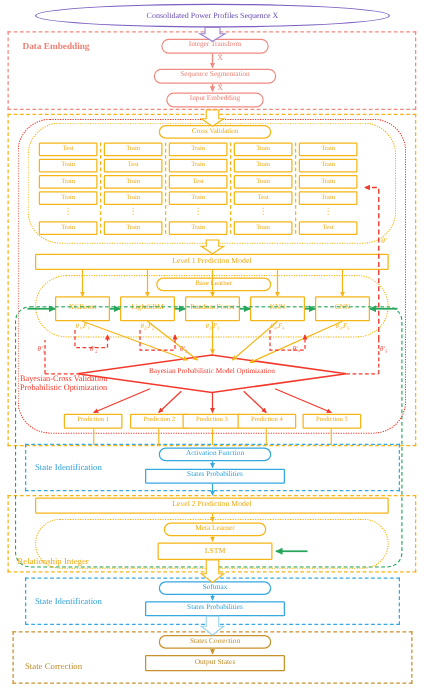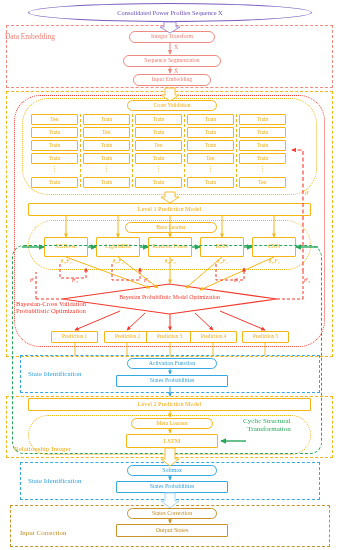--- a/index.html
+++ b/index.html
@@ -51,21 +51,21 @@
 </head>
 <body>
 
 <div id="root">
 
   <div class="abs ellipse c-purple" style="left:28px;top:3px;width:284px;height:19px;border:1.2px solid #7b5fc0;">
     <span style="font-size:6.4px;">Consolidated Power Profiles Sequence X</span>
   </div>
 
   <div class="region r-salmon" style="left:6px;top:25px;width:327px;height:63px;"></div>
-  <div class="reglabel" style="left:5px;top:33px;font-size:7.4px;color:#ef8075;">Data Embedding</div>
+  <div class="reglabel" style="left:18px;top:33px;font-size:7.4px;color:#ef8075;font-weight:bold;">Data Embedding</div>
 
   <div class="abs node rnd c-salmon" style="left:129px;top:31px;width:86px;height:12px;font-size:5.8px;">Integer Transform</div>
   <div class="reglabel" style="left:174px;top:44px;font-size:6px;color:#ef8075;">X̄</div>
   <div class="abs node rnd c-salmon" style="left:123px;top:55px;width:98px;height:12px;font-size:5.8px;">Sequence Segmentation</div>
   <div class="reglabel" style="left:174px;top:68px;font-size:6px;color:#ef8075;">X̂</div>
   <div class="abs node rnd c-salmon" style="left:133px;top:74px;width:78px;height:12px;font-size:5.8px;">Input Embedding</div>
 
   <div class="region r-orange-dash" style="left:6px;top:91px;width:327px;height:266px;"></div>
 
   <div class="region r-red-dot rad-lg" style="left:14px;top:95px;width:311px;height:252px;"></div>
@@ -159,38 +159,34 @@
       <div class="abs node sq c-orange" style="left: 242px; top: 331px; width: 47px; height: 12px; font-size: 5.2px;">Prediction 5</div>
     </div>
 
   <div class="region r-blue-dash" style="left:20px;top:355px;width:300px;height:38px;"></div>
   <div class="reglabel" style="left:28px;top:371px;font-size:7px;color:#2f9fd8;">State Identification</div>
   <div class="abs node rnd c-blue" style="left:127px;top:358px;width:90px;height:11px;font-size:5.8px;">Activation Function</div>
   <div class="abs node sq c-blue" style="left:116px;top:375px;width:112px;height:12px;font-size:5.8px;">States Probabilities</div>
 
   <div class="region r-orange-dash" style="left:6px;top:396px;width:327px;height:62px;"></div>
   <div class="region r-green-dash rad" style="left:12px;top:245px;width:310px;height:209px;"></div>
-  <div class="reglabel" style="left:243px;top:418px;font-size:7px;color:#26a65b;text-align:right;">
-    <div>Cyclic Structural</div>
-    <div>Transformation</div>
-  </div>
 
   <div class="abs node sq c-orange" style="left:28px;top:398px;width:283px;height:13px;font-size:6.2px;">Level 2 Prediction Model</div>
   <div class="region r-orange-dot rad-lg" style="left:28px;top:415px;width:283px;height:40px;"></div>
   <div class="abs node rnd c-orange" style="left:131px;top:418px;width:82px;height:11px;font-size:5.8px;">Meta Learner</div>
   <div class="abs node sq c-orange" style="left:126px;top:434px;width:92px;height:14px;font-size:6.2px;">LSTM</div>
   <div class="reglabel" style="left:14px;top:446px;font-size:7px;color:#f0a90d;">Relationship Integer</div>
 
   <div class="region r-blue-dash" style="left:20px;top:462px;width:300px;height:38px;"></div>
   <div class="reglabel" style="left:28px;top:478px;font-size:7px;color:#2f9fd8;">State Identification</div>
   <div class="abs node rnd c-blue" style="left:127px;top:465px;width:90px;height:11px;font-size:5.8px;">Softmax</div>
   <div class="abs node sq c-blue" style="left:116px;top:481px;width:112px;height:12px;font-size:5.8px;">States Probabilities</div>
 
   <div class="region r-gold-dash" style="left:10px;top:505px;width:320px;height:42px;"></div>
-  <div class="reglabel" style="left:20px;top:530px;font-size:7px;color:#bd8a23;">Input Correction</div>
+  <div class="reglabel" style="left:20px;top:530px;font-size:7px;color:#bd8a23;">State Correction</div>
   <div class="abs node rnd c-dgold" style="left:127px;top:508px;width:90px;height:11px;font-size:5.8px;">States Correction</div>
   <div class="abs node sq c-dgold" style="left:116px;top:524px;width:112px;height:13px;font-size:6px;">Output States</div>
 
   <svg class="abs" style="left:0;top:0;width:339px;height:550px;pointer-events:none;">
     <defs>
       <marker id="aS" markerWidth="5" markerHeight="5" refX="3.6" refY="2" orient="auto">
         <path d="M0,0 L4.2,2 L0,4 z" fill="#f08a80"></path>
         </marker>
       <marker id="aO" markerWidth="5" markerHeight="5" refX="3.6" refY="2" orient="auto">
         <path d="M0,0 L4.2,2 L0,4 z" fill="#f5b517"></path>

